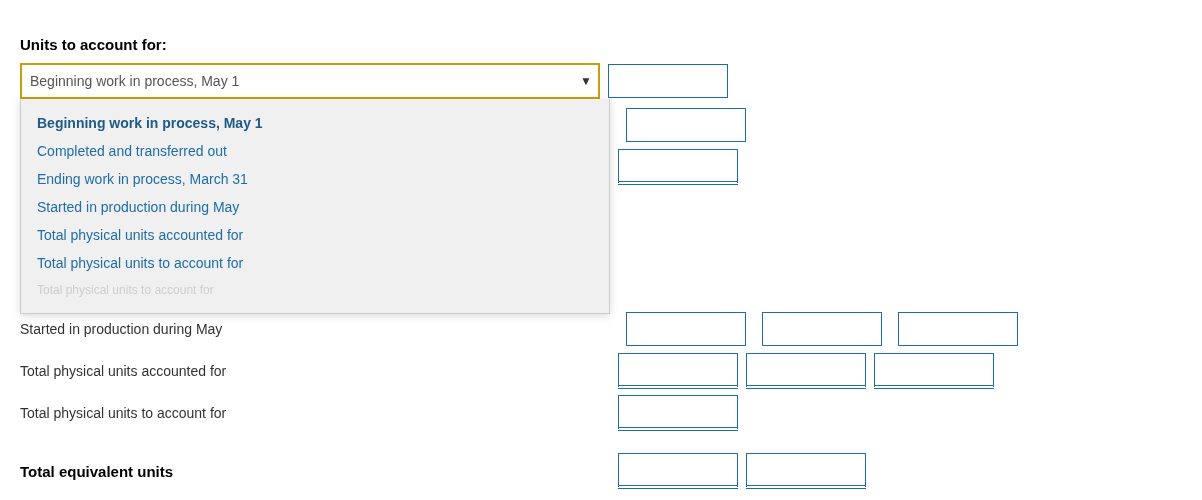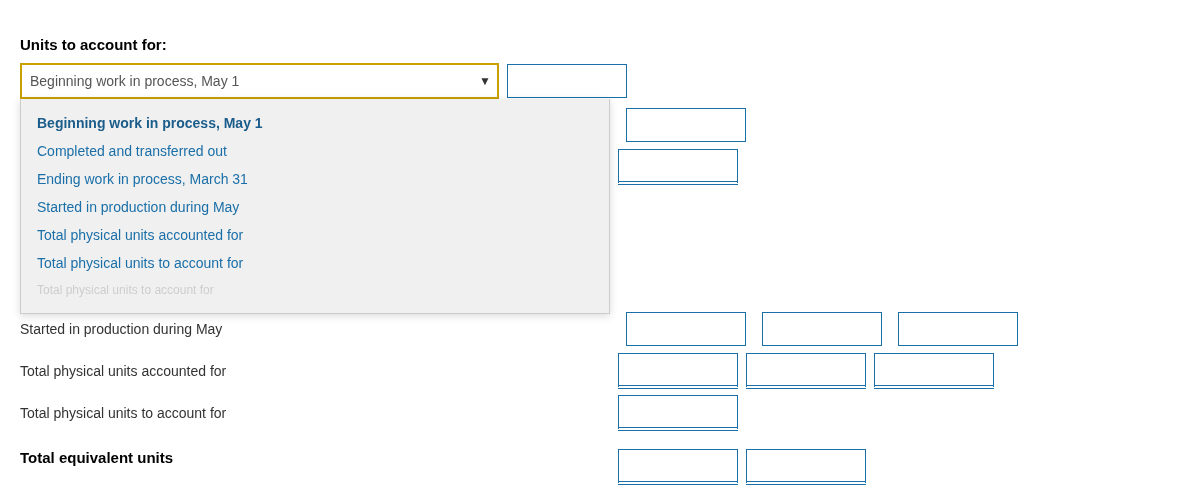--- a/index.html
+++ b/index.html
@@ -29,21 +29,21 @@
     .row-with-inputs {
       display: flex;
       align-items: center;
       margin-bottom: 6px;
       position: relative;
     }
 
     
     .dropdown-wrapper {
       position: relative;
-      width: 479px;
+      width: 580px;
       flex-shrink: 0;
     }
 
     .dropdown-select {
       width: 100%;
       padding: 8px 30px 8px 8px;
       border: 2px solid #c8a000;
       background: #fff;
       font-size: 14px;
       color: #555;
@@ -125,20 +125,21 @@
     .field-inputs {
       display: flex;
       align-items: center;
       gap: 8px;
       margin-left: 8px;
     }
 
     
     .total-equiv-row {
       display: flex;
+      align-items: center;
       margin-top: 16px;
       min-height: 44px;
     }
 
     .total-equiv-label {
       width: 590px;
       flex-shrink: 0;
       font-weight: bold;
       font-size: 15px;
       color: #000;

